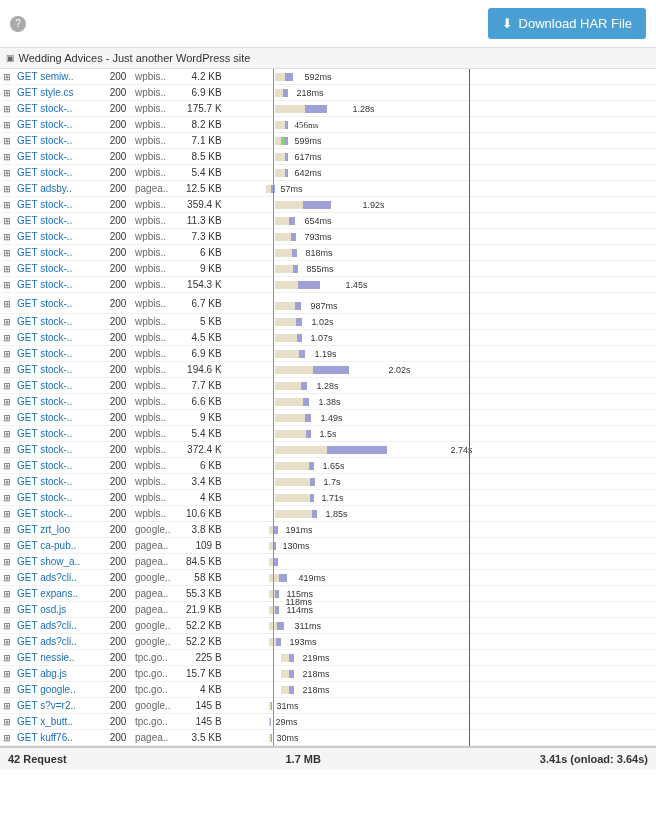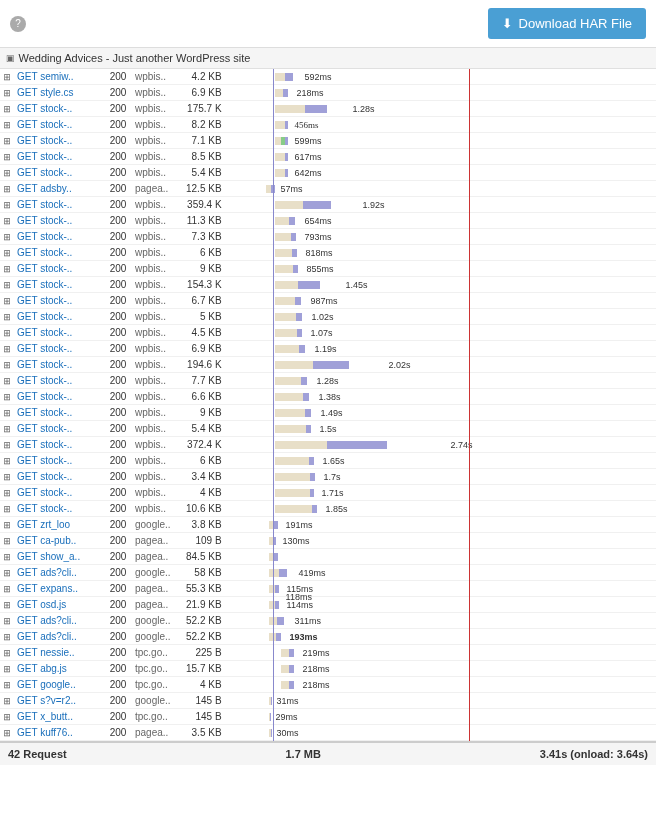--- a/index.html
+++ b/index.html
@@ -422,21 +422,21 @@
               </div>
             </td>
           </tr>
           <tr>
             <td class="col-expand"><span style="font-size:9px;color:#666;">⊞</span></td>
             <td class="col-name">GET stock-..</td>
             <td class="col-status">200</td>
             <td class="col-domain">wpbis..</td>
             <td class="col-size">6.7 KB</td>
             <td class="col-waterfall">
-              <div class="bar-cell" style="position: relative;">
+              <div class="bar-cell" style="position: relative; margin-top: 6px;">
                 <div class="bar-waiting" style="left: 49px; width: 20px;"></div>
                 <div class="bar-receiving" style="left: 69px; width: 6px;"></div>
                 <div class="bar-label" style="left: 85px;">987ms</div>
               </div>
             </td>
           </tr>
           <tr>
             <td class="col-expand"><span style="font-size:9px;color:#666;">⊞</span></td>
             <td class="col-name">GET stock-..</td>
             <td class="col-status">200</td>
@@ -716,21 +716,21 @@
               </div>
             </td>
           </tr>
           <tr>
             <td class="col-expand"><span style="font-size:9px;color:#666;">⊞</span></td>
             <td class="col-name">GET ads?cli..</td>
             <td class="col-status">200</td>
             <td class="col-domain">google..</td>
             <td class="col-size">52.2 KB</td>
             <td class="col-waterfall">
-              <div class="bar-cell" style="position: relative; font-weight: bold;">
+              <div class="bar-cell" style="position: relative;">
                 <div class="bar-waiting" style="left: 43px; width: 7px;"></div>
                 <div class="bar-receiving" style="left: 50px; width: 5px;"></div>
                 <div class="bar-label" style="left: 64px;">193ms</div>
               </div>
             </td>
           </tr>
           <tr>
             <td class="col-expand"><span style="font-size:9px;color:#666;">⊞</span></td>
             <td class="col-name">GET nessie..</td>
             <td class="col-status">200</td>

